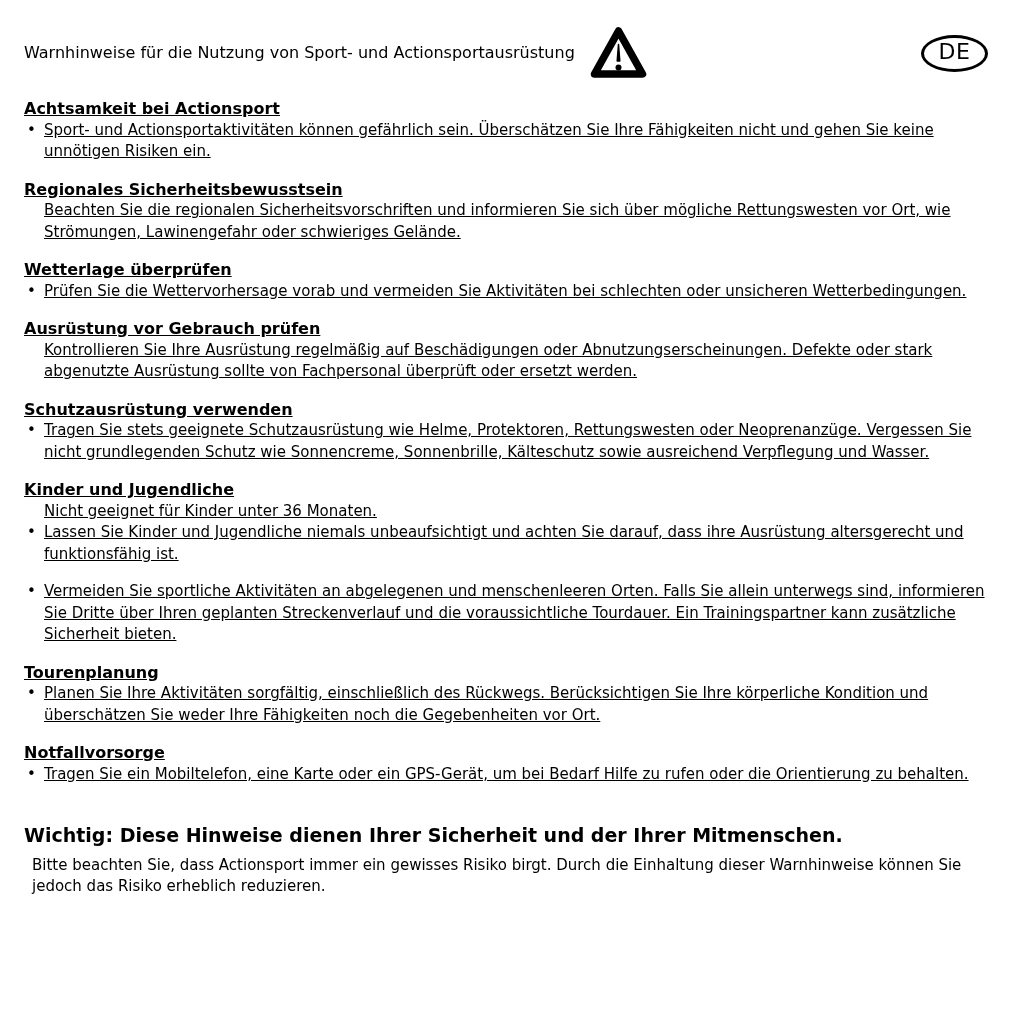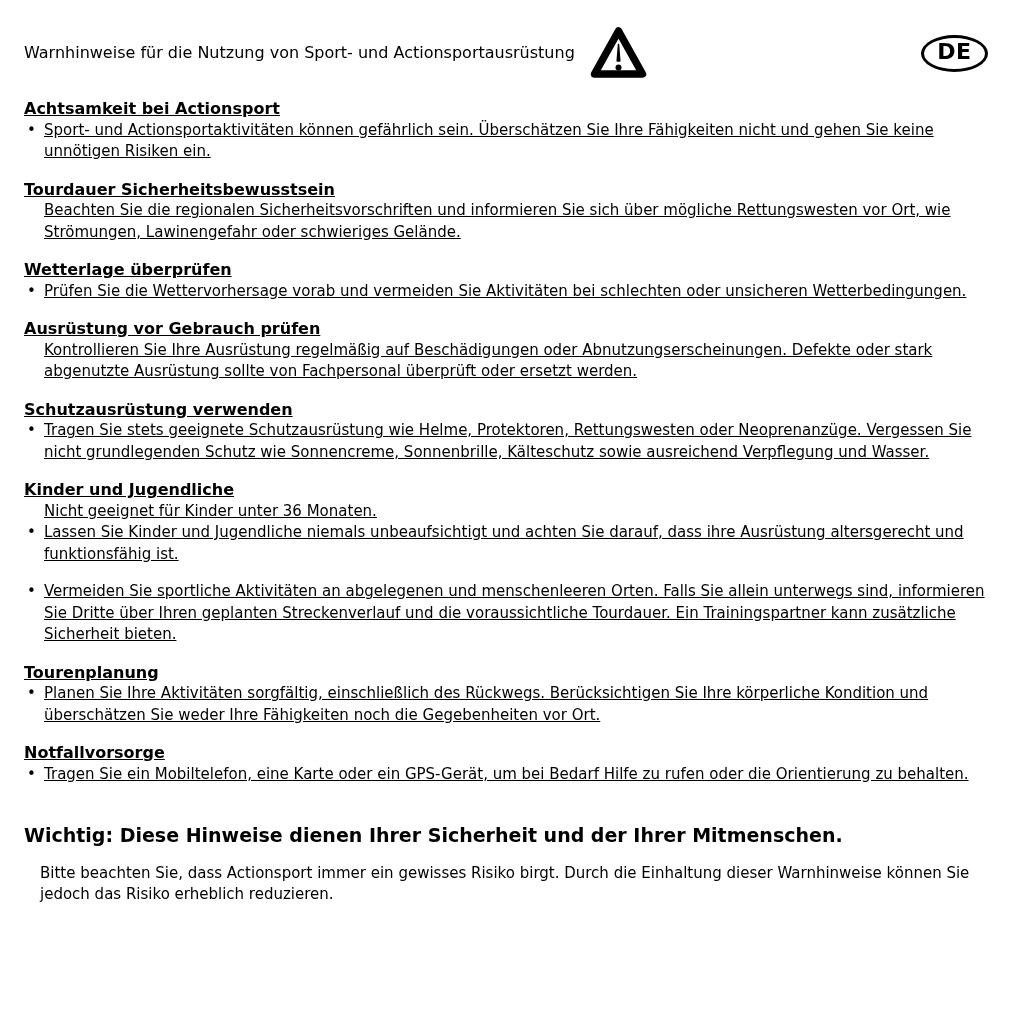--- a/index.html
+++ b/index.html
@@ -38,21 +38,21 @@
     width: 61px;
     height: 31px;
     border: 3.5px solid #000000;
     border-radius: 50%;
     display: flex;
     align-items: center;
     justify-content: center;
     flex-shrink: 0;
   }
   .de-badge span {
-    font-weight: bold;
+    font-weight: normal;
     font-size: 22px;
     letter-spacing: 0.5px;
     line-height: 1;
     transform: translateY(-1px);
   }
 
   
   main { margin-top: 14px; }
   section { margin-top: 16px; text-decoration: underline; }
   h2 {
@@ -73,21 +73,21 @@
     top: 0;
   }
 
   
   .footer { margin-top: 40px; }
   .footer .emphasis {
     font-weight: bold;
     font-size: 19px;
     margin: 0;
   }
-  .footer p { margin: 16px; }
+  .footer p { margin: 8px; }
 </style>
 </head>
 <body>
 
 <div class="page">
 
   <header class="header">
     <h1 class="title">Warnhinweise für die Nutzung von Sport- und Actionsportausrüstung</h1>
     <span class="warn-icon">
       <svg width="59" height="56" viewBox="0 0 59 56" aria-hidden="true">
@@ -105,21 +105,21 @@
 
     <section>
       <h2>Achtsamkeit bei Actionsport</h2>
       <div class="item">
         <span class="marker">•</span>
         <p>Sport- und Actionsportaktivitäten können gefährlich sein. Überschätzen Sie Ihre Fähigkeiten nicht und gehen Sie keine unnötigen Risiken ein.</p>
       </div>
     </section>
 
     <section>
-      <h2>Tourdauer Sicherheitsbewusstsein</h2>
+      <h2>Regionales Sicherheitsbewusstsein</h2>
       <div class="item">
         <p>Beachten Sie die regionalen Sicherheitsvorschriften und informieren Sie sich über mögliche Rettungswesten vor Ort, wie Strömungen, Lawinengefahr oder schwieriges Gelände.</p>
       </div>
     </section>
 
     <section>
       <h2>Wetterlage überprüfen</h2>
       <div class="item">
         <span class="marker">•</span>
         <p>Prüfen Sie die Wettervorhersage vorab und vermeiden Sie Aktivitäten bei schlechten oder unsicheren Wetterbedingungen.</p>

